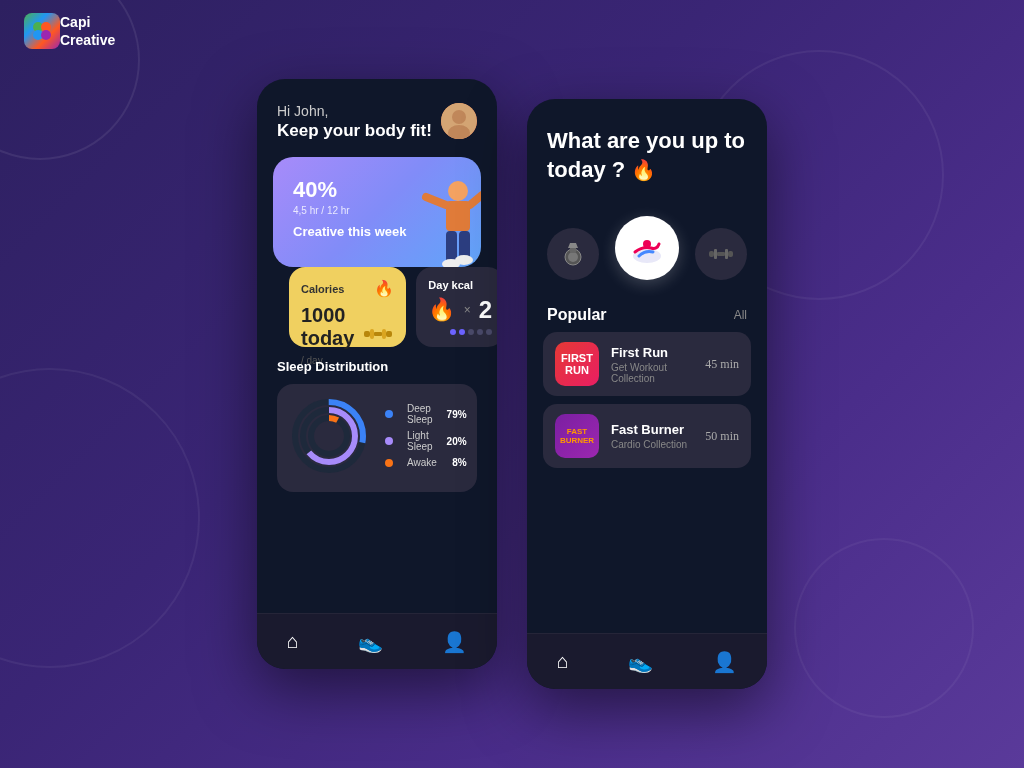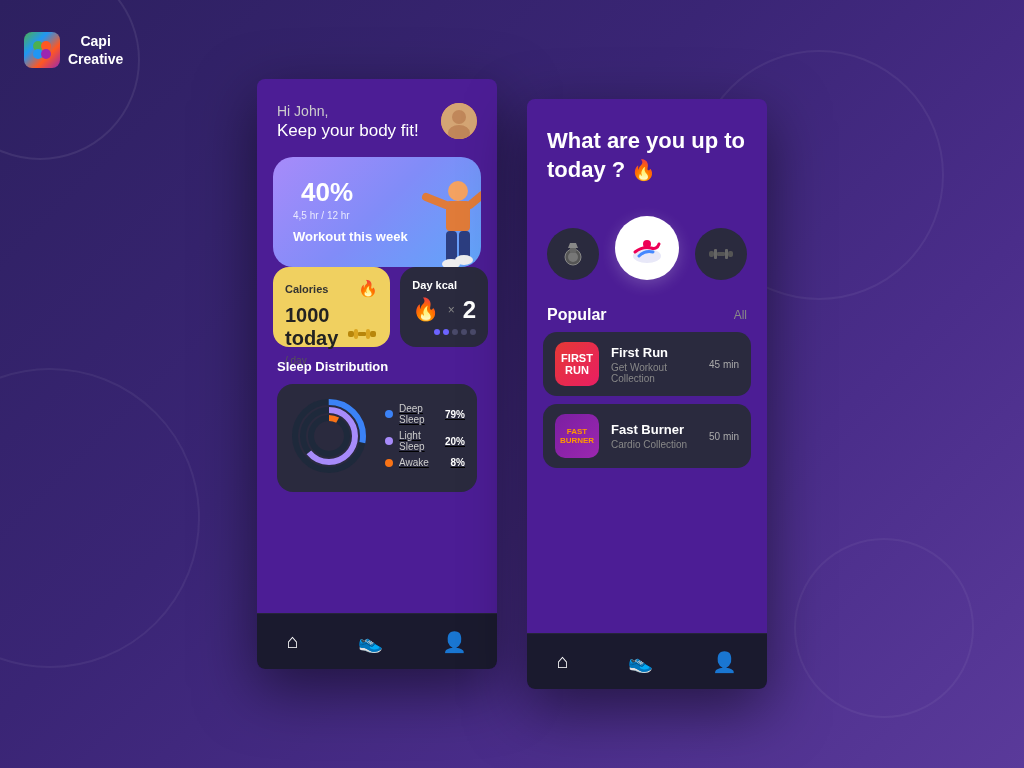--- a/index.html
+++ b/index.html
@@ -38,22 +38,22 @@
       position: absolute;
       width: 180px; height: 180px;
       border: 2px solid rgba(255,255,255,0.05);
       border-radius: 50%;
       bottom: 50px; right: 50px;
     }
 
     
     .logo {
       position: absolute;
-      top: 32px; left: 24px;
-      display: flex; align-items: center; gap: 8px; text-align: center;
+      top: 13px; left: 24px;
+      display: flex; align-items: center; 
     }
     .logo-icon {
       width: 36px; height: 36px;
       background: linear-gradient(135deg, #4CAF50, #2196F3, #FF5722, #9C27B0);
       border-radius: 8px;
       display: flex; align-items: center; justify-content: center;
       font-size: 18px; font-weight: bold; color: white;
     }
     .logo-text { color: white; font-size: 14px; font-weight: 600; line-height: 1.3; }
 
@@ -62,60 +62,60 @@
       position: absolute;
       top: 50%; left: 50%;
       transform: translate(-50%, -50%);
       display: flex;
       gap: 30px;
       align-items: flex-start;
     }
 
     .phone {
       width: 240px;
-      background: #4c1d95;
-      border-radius: 8px;
+      background: #0f172a;
+      border-radius: 28px;
       overflow: hidden;
       box-shadow: 0 20px 60px rgba(0,0,0,0.5);
       position: relative;
     }
 
     .phone-1 { height: 590px; }
     .phone-2 { height: 590px; margin-top: 20px; }
 
     
     .p1-header {
       padding: 24px 20px 16px;
       display: flex;
       justify-content: space-between;
       align-items: flex-start;
     }
     .p1-greeting { color: #ccc; font-size: 14px; }
-    .p1-title { color: white; font-size: 17px; font-weight: 400; margin-top: 2px; }
+    .p1-title { color: white; font-size: 17px; font-weight: 700; margin-top: 2px; }
     .p1-avatar {
       width: 36px; height: 36px;
       border-radius: 50%;
       background: linear-gradient(135deg, #f4a261, #e76f51);
       display: flex; align-items: center; justify-content: center;
       font-size: 16px;
       overflow: hidden;
     }
 
     
     .workout-card {
       margin: 0 16px;
       background: linear-gradient(135deg, #a78bfa, #818cf8, #60a5fa);
       border-radius: 20px;
       padding: 20px;
       position: relative;
       height: 110px;
       overflow: hidden;
     }
     .workout-percent {
-      font-size: 26px; font-weight: 700; color: white; margin-left: 8px;
+      font-size: 22px; font-weight: 700; color: white;
     }
     .workout-hours { font-size: 10px; color: rgba(255,255,255,0.8); margin-top: 2px; }
     .workout-label { font-size: 13px; font-weight: 600; color: white; margin-top: 8px; }
     .workout-figure {
       position: absolute;
       right: -10px; bottom: -10px;
       width: 80px; height: 100px;
       display: flex; align-items: flex-end; justify-content: center;
     }
 
@@ -129,20 +129,21 @@
       display: flex; gap: 10px;
       padding: 0 16px;
     }
 
     .calories-card {
       flex: 1;
       background: #f0d060;
       border-radius: 16px;
       padding: 12px;
       height: 80px;
+      margin-left: 16px;
     }
     .cal-top { display: flex; justify-content: space-between; align-items: center; }
     .cal-title { font-size: 11px; font-weight: 600; color: #333; }
     .cal-icon { font-size: 16px; }
     .cal-value { font-size: 20px; font-weight: 700; color: #222; margin-top: 6px; }
     .cal-unit { font-size: 10px; color: #555; }
 
     .streak-card {
       flex: 1;
       background: #2a2a3e;
@@ -182,23 +183,22 @@
     }
 
     
     .donut-wrap {
       flex-shrink: 0;
     }
     .donut-svg { width: 80px; height: 80px; }
 
     .sleep-legend { flex: 1; }
     .legend-item {
-      display: flex; align-items: center; gap: 6px;
+      display: flex; align-items: center; gap: 14px;
       margin-bottom: 5px;
-      text-decoration: underline;
     }
     .legend-dot { width: 8px; height: 8px; border-radius: 50%; flex-shrink: 0; }
     .legend-text { color: #ccc; font-size: 10px; flex: 1; }
     .legend-pct { color: white; font-size: 10px; font-weight: 600; }
 
     
     .bottom-nav {
       position: absolute;
       bottom: 0; left: 0; right: 0;
       height: 56px;
@@ -285,21 +285,21 @@
     }
     .thumb-fast-burner {
       background: linear-gradient(135deg, #7b1fa2, #9c27b0);
       color: #ff9800;
       font-size: 8px; font-weight: 900;
       text-align: center; line-height: 1.2;
     }
     .workout-info { flex: 1; }
     .workout-name { color: white; font-size: 13px; font-weight: 600; }
     .workout-sub { color: #888; font-size: 10px; margin-top: 2px; }
-    .workout-time { color: #aaa; font-size: 10px; }
+    .workout-time { color: #aaa; font-size: 12px; font-family: Liberation Serif, serif; }
   </style>
 </head>
 <body>
 
 <div class="bg-circle-1"></div>
 <div class="bg-circle-2"></div>
 <div class="bg-circle-3"></div>
 <div class="bg-circle-4"></div>
 
 <div class="logo">
@@ -331,21 +331,21 @@
           <circle cx="18" cy="18" r="18" fill="#d4a574"></circle>
           <circle cx="18" cy="14" r="7" fill="#c0875a"></circle>
           <ellipse cx="18" cy="30" rx="11" ry="8" fill="#c0875a"></ellipse>
         </svg>
       </div>
     </div>
 
     <div class="workout-card">
       <div class="workout-percent">40%</div>
       <div class="workout-hours">4,5 hr / 12 hr</div>
-      <div class="workout-label">Workout this week</div>
+      <div class="workout-label">Creative this week</div>
 
       <div class="workout-figure">
         <svg width="70" height="100" viewBox="0 0 70 100">
 
           <circle cx="42" cy="14" r="10" fill="#f4a261"></circle>
 
           <rect x="30" y="24" width="24" height="30" rx="4" fill="#e07b39"></rect>
 
           <line x1="30" y1="28" x2="10" y2="20" stroke="#e07b39" stroke-width="8" stroke-linecap="round"></line>
 

